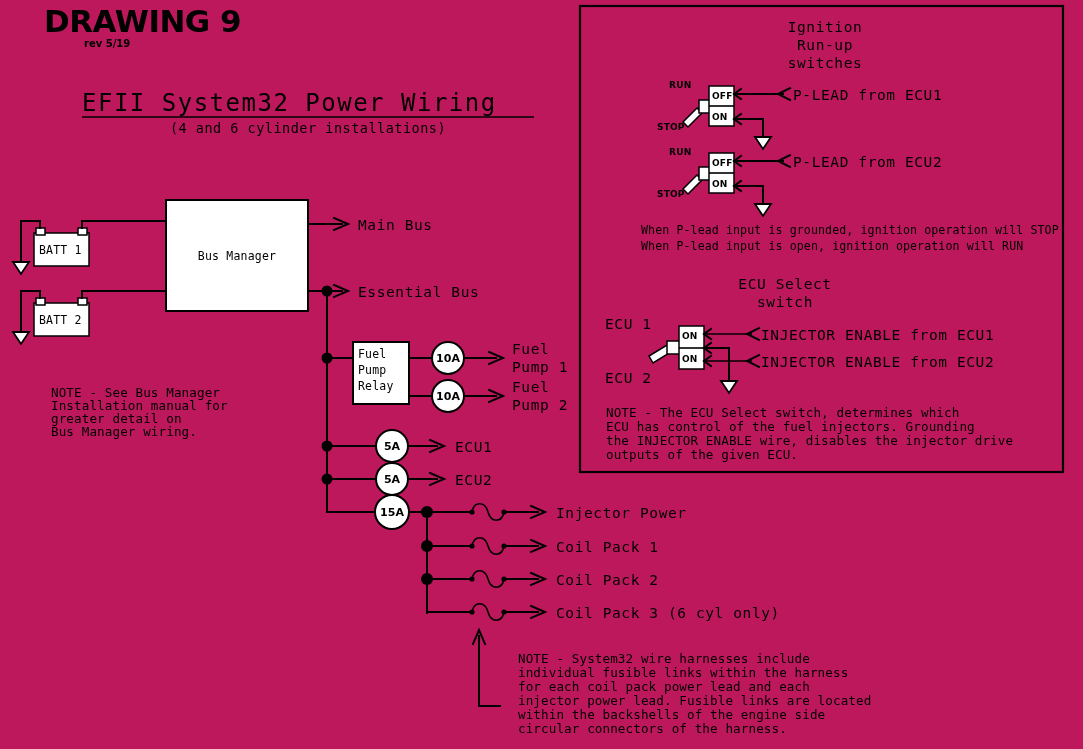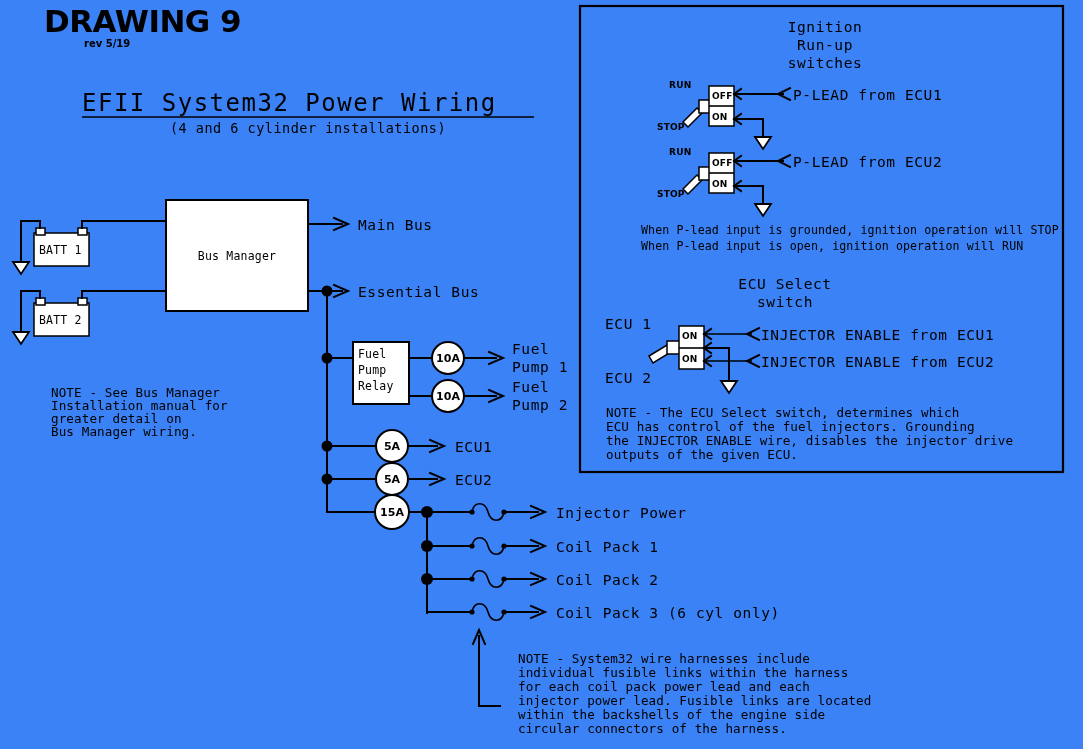--- a/index.html
+++ b/index.html
@@ -10,21 +10,21 @@
   body {
     width: 1083px;
     height: 749px;
     font-family: "DejaVu Sans", sans-serif;
     overflow: hidden;
   }
   #sheet {
     position: relative;
     width: 1083px;
     height: 749px;
-    background: #3b82f6;
+    background: #be185d;
   }
   svg#schematic {
     position: absolute;
     top: 0;
     left: 0;
     width: 1083px;
     height: 749px;
   }
   .wire {
     stroke: #000000;

